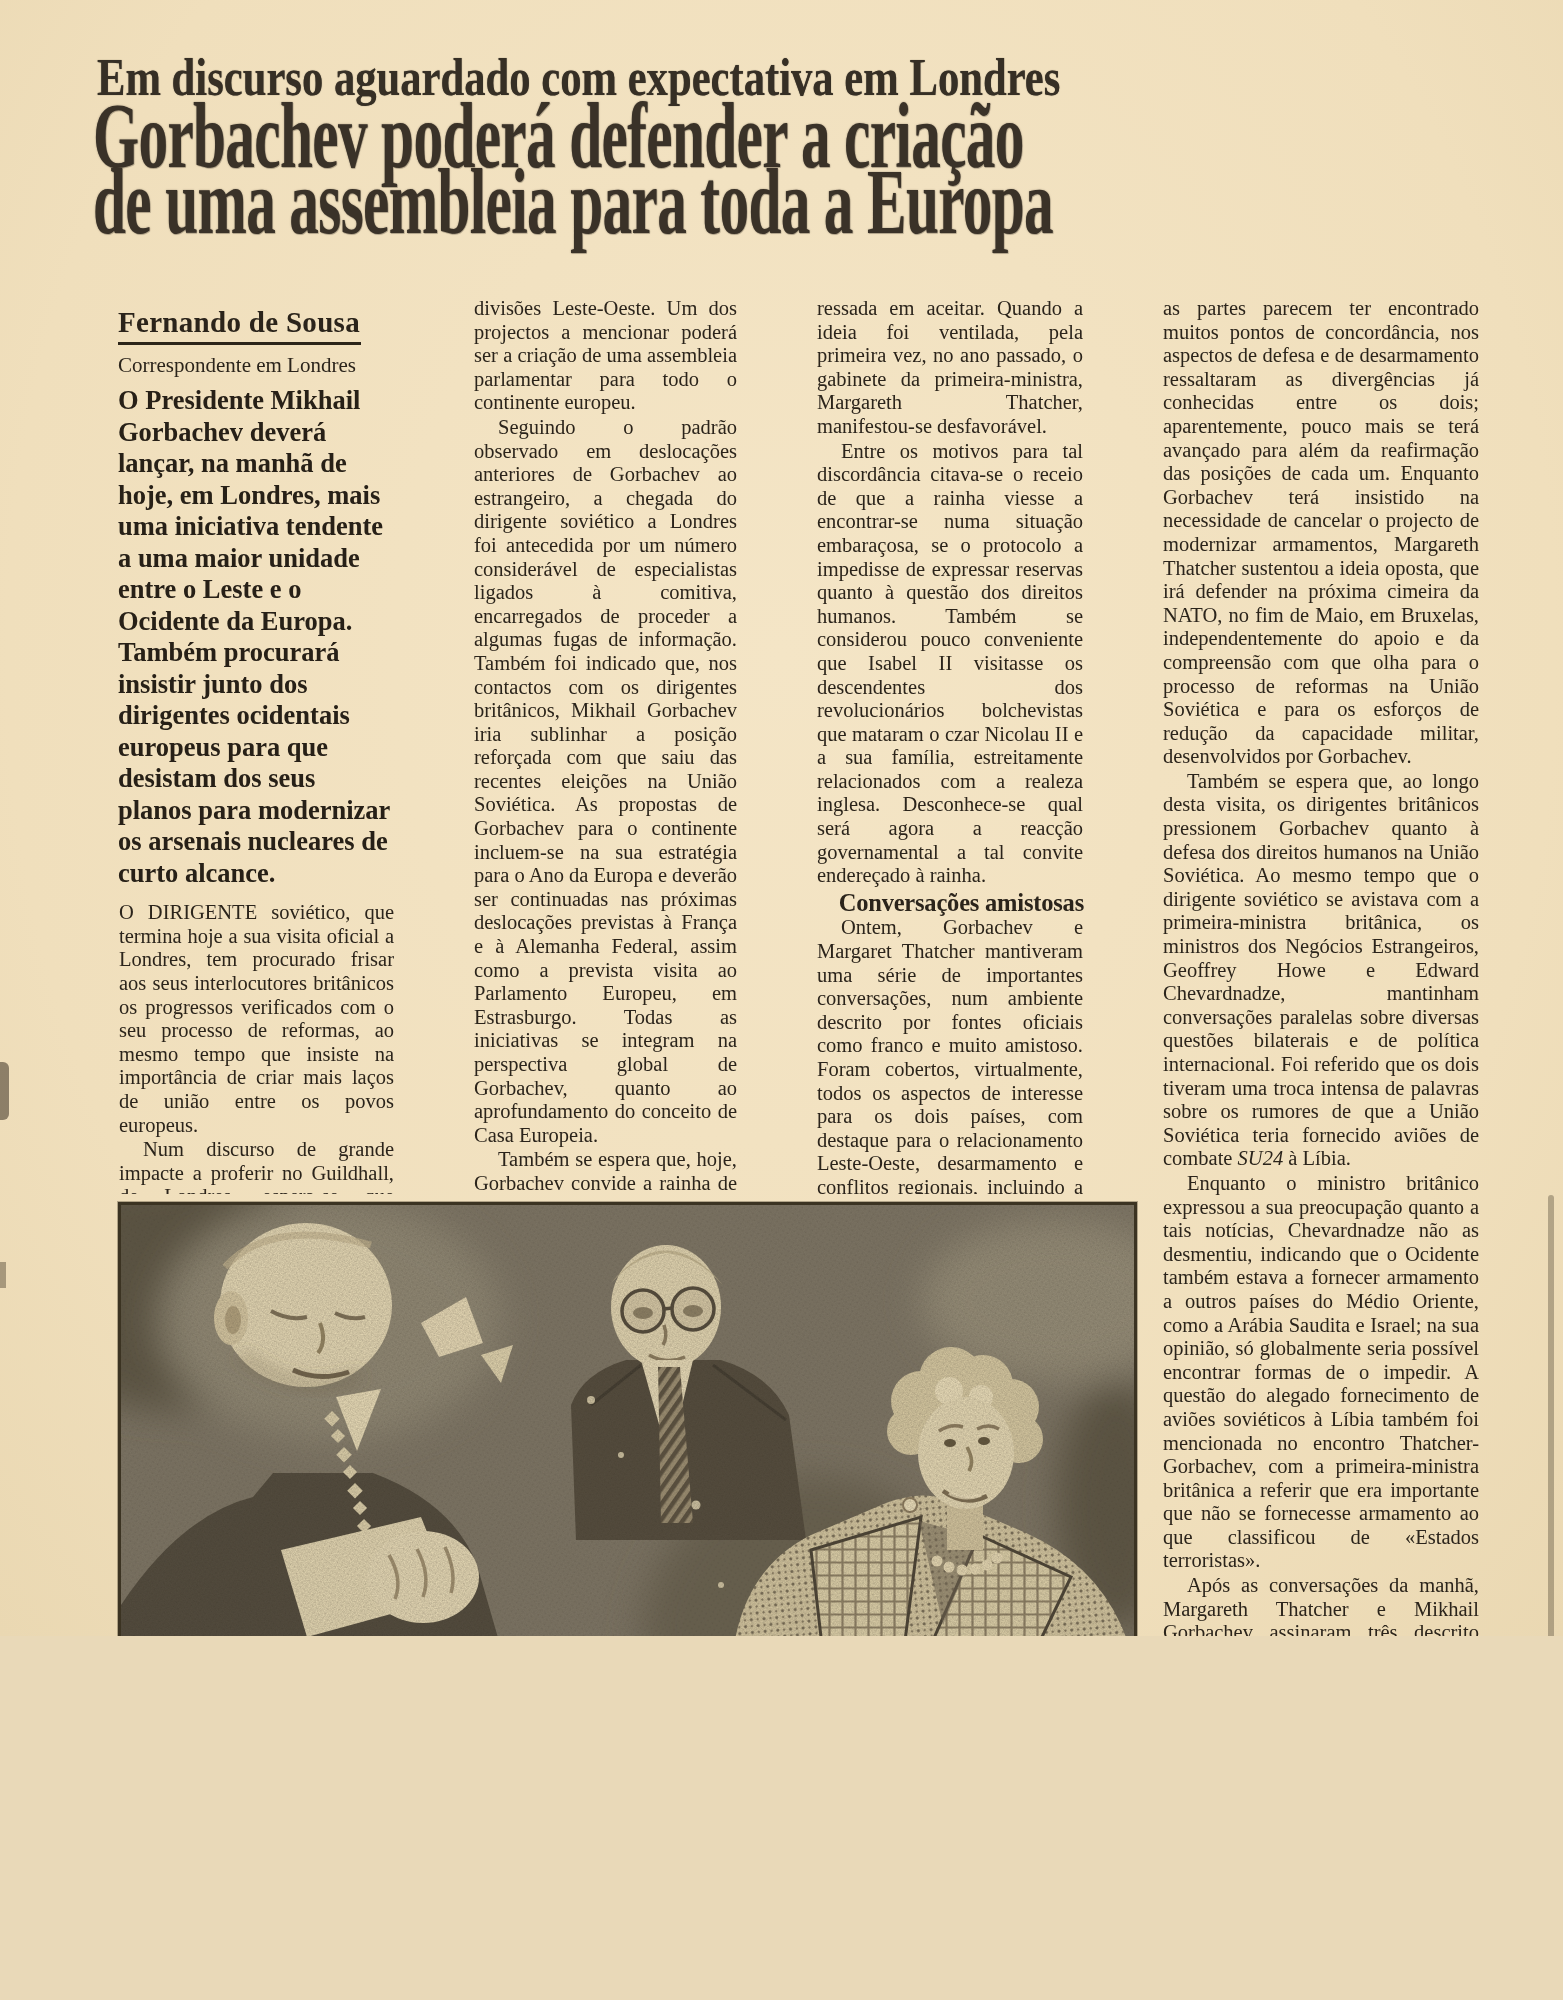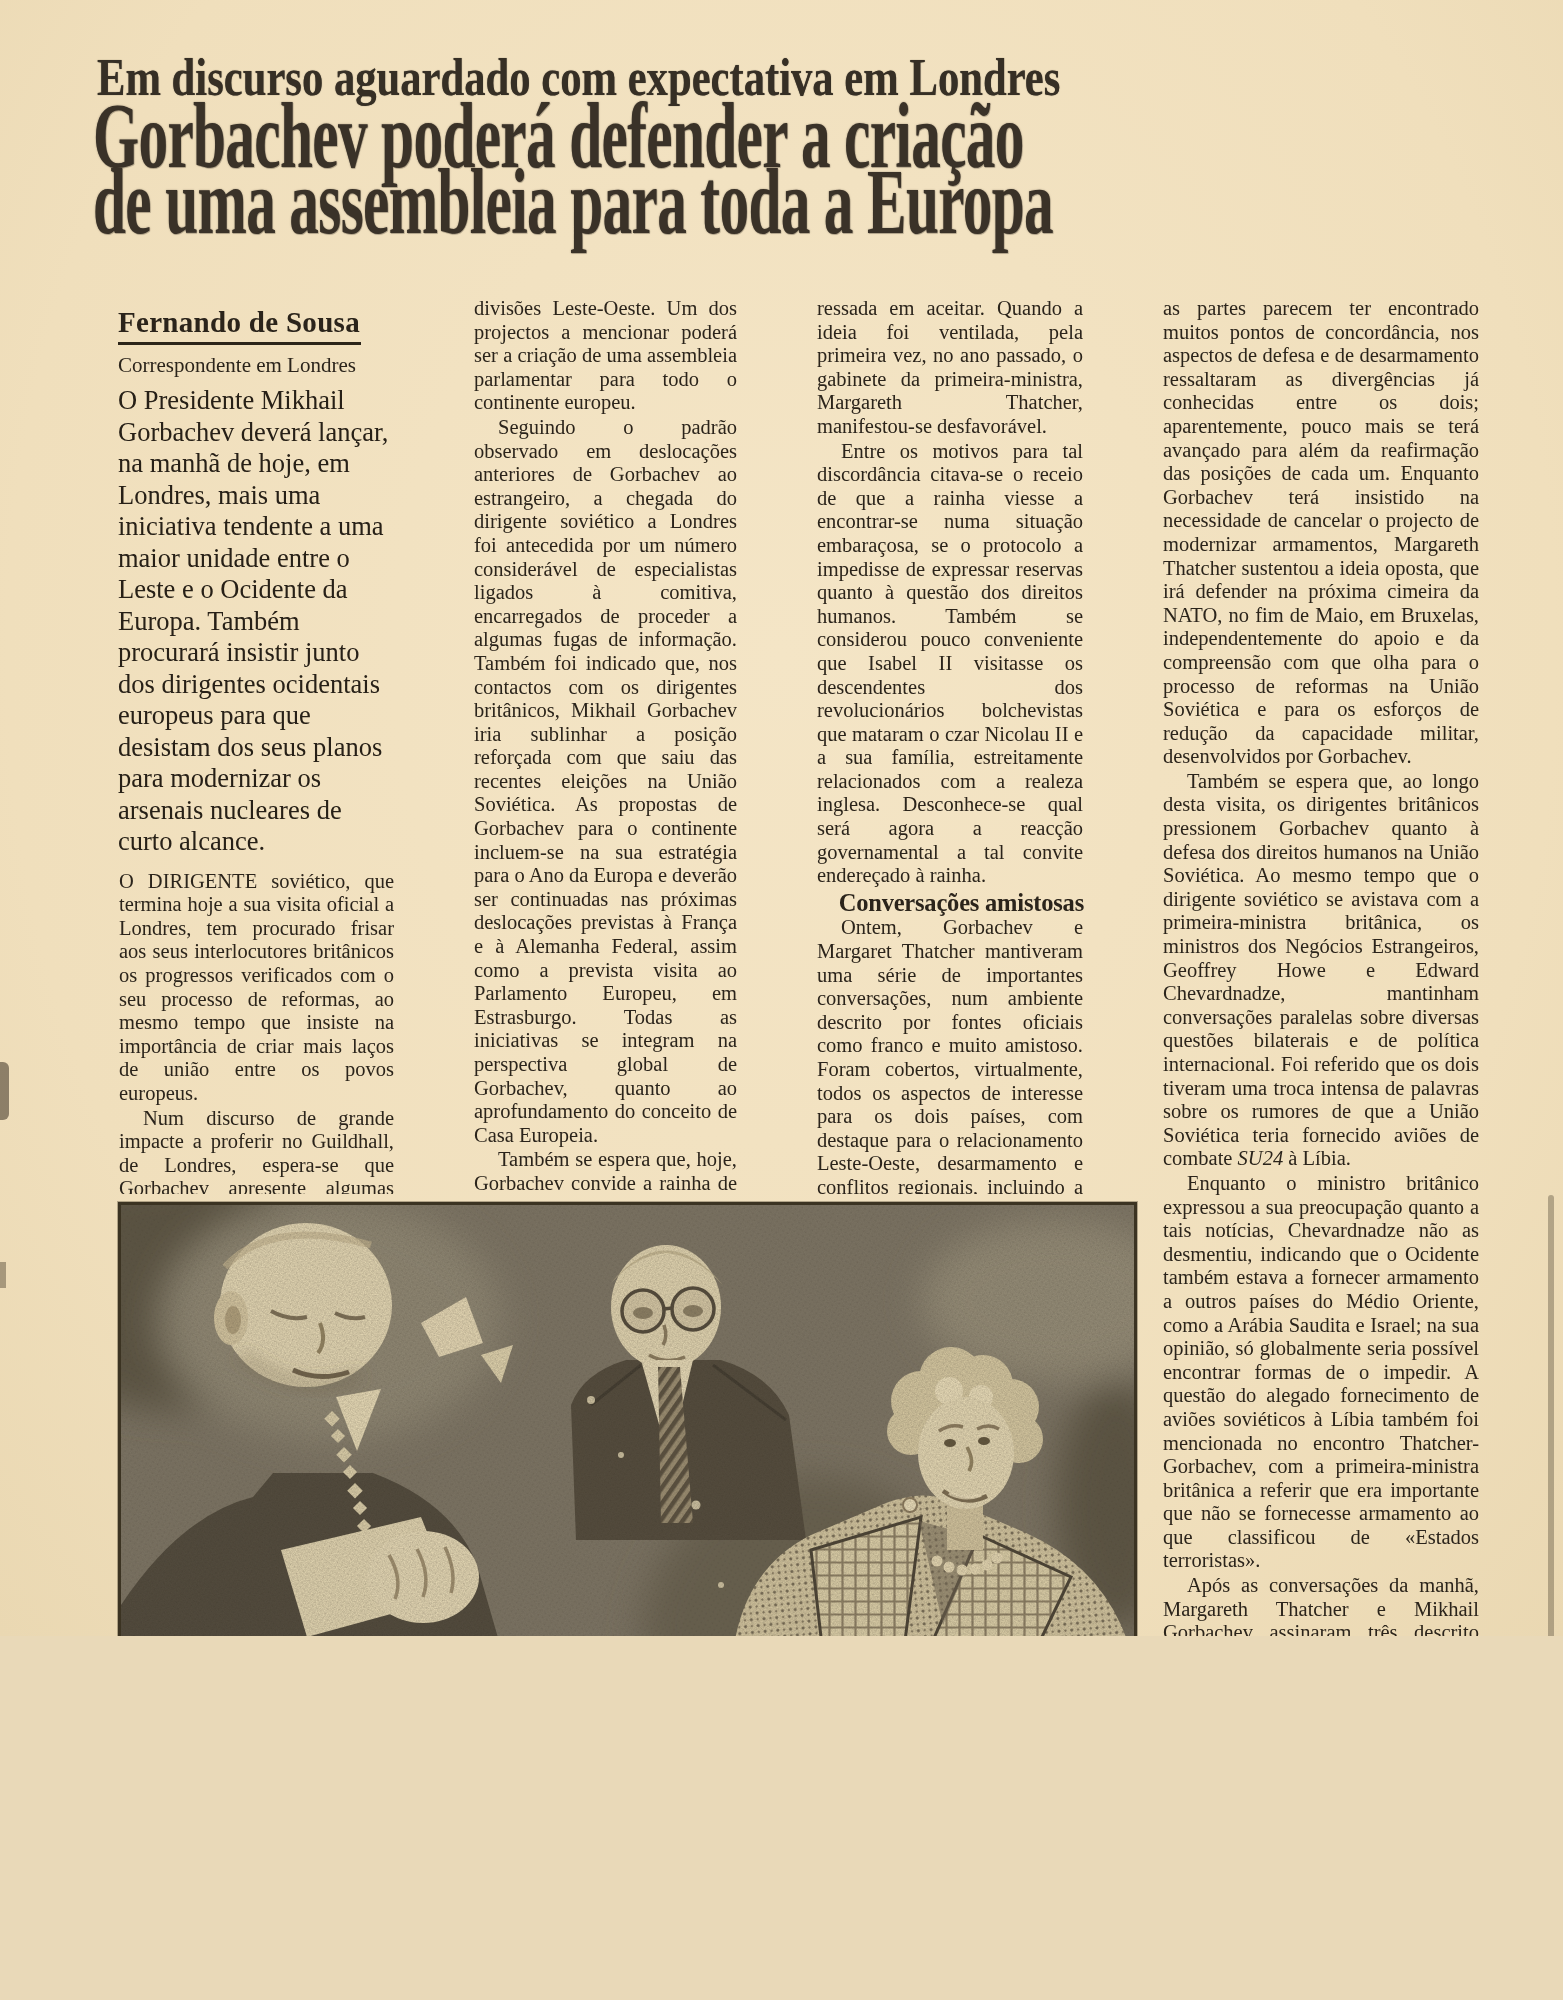--- a/index.html
+++ b/index.html
@@ -36,21 +36,21 @@
     color:#2b241b;
   }
   .col-short{height:898px;overflow:hidden;}
   .col-tall{height:1695px;overflow:hidden;}
   .col p{margin:1px;}
   .col p.indent{text-indent:24px;}
   .byline-name{font-size:29px;font-weight:bold;letter-spacing:.3px;margin-top:15px;}
   .byline-rule{width:243px;height:3px;background:#2c2519;margin:7px 0 9px 0;}
   .byline-role{font-size:21px;margin-bottom:8px;}
   .lead{
-    font-size:26.5px;line-height:31.5px;font-weight:normal;text-align:left;
+    font-size:26.5px;line-height:31.5px;font-weight:bold;text-align:left;
     margin:0 0 12px 0 !important;color:#272017;
   }
   .subhead{
     font-size:24.5px;font-weight:bold;letter-spacing:-.2px;
     margin:3px 0 2px 0 !important;text-align:right;text-indent:0 !important;
   }
   .su24{font-style:italic;}
   .photo{
     position:absolute;left:118px;top:1202px;width:1013px;height:651px;
     border:3px solid #3b3322;box-sizing:content-box;background:#7b7363;

